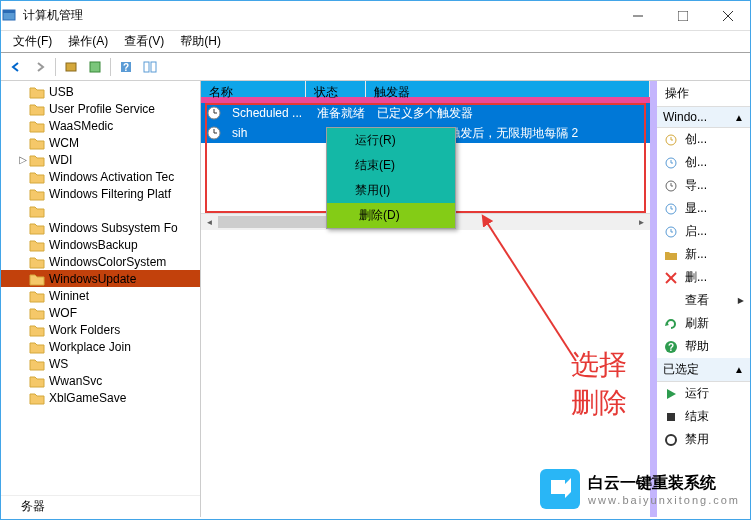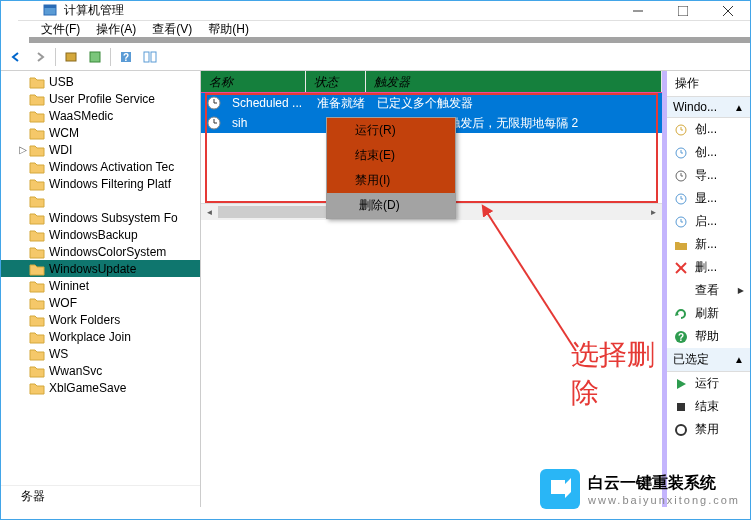--- a/index.html
+++ b/index.html
@@ -1,69 +1,69 @@
 <!DOCTYPE html>
 <html><head>
   <meta charset="utf-8">
   <style>
     * { margin: 0; padding: 0; box-sizing: border-box; }
     body { font-family: "Microsoft YaHei", sans-serif; font-size: 12px; background: #fff; width: 751px; height: 520px; overflow: hidden; border: 1px solid #42a5e8; position: relative; }
     
-    .titlebar { height: 20px; background: #fff; display: flex; align-items: center; padding: 0 0 0 24px; border-bottom: 1px solid #e0e0e0; margin-left: 17px; }
+    .titlebar { height: 30px; background: #fff; display: flex; align-items: center; padding: 0 0 0 0; border-bottom: 1px solid #e0e0e0; }
     .titlebar-icon { width: 16px; height: 16px; margin-right: 6px; }
     .titlebar-title { flex: 1; font-size: 12px; }
     .titlebar-controls { display: flex; }
     .titlebar-btn { width: 45px; height: 30px; display: flex; align-items: center; justify-content: center; cursor: pointer; }
     
-    .menubar { height: 22px; display: flex; align-items: center; padding: 0 4px; border-bottom: 6px solid #a3a3a3; margin-left: 28px; }
+    .menubar { height: 22px; display: flex; align-items: center; padding: 0 4px; border-bottom: 1px solid #a3a3a3; }
     .menu-item { padding: 2px 8px; cursor: pointer; }
     
     .toolbar { height: 28px; display: flex; align-items: center; padding: 0 4px; border-bottom: 1px solid #d0d0d0; gap: 2px; }
     .toolbar-btn { width: 22px; height: 22px; display: flex; align-items: center; justify-content: center; border: 1px solid transparent; cursor: pointer; }
     .toolbar-sep { width: 1px; height: 18px; background: #ccc; margin: 0 2px; }
     
     .main-area { display: flex; height: calc(100% - 82px); }
     
     .tree-panel { width: 200px; border-right: 1px solid #ccc; overflow-y: auto; overflow-x: hidden; background: #fff; position: relative; }
     .tree-list { padding: 2px 0; }
     .tree-item { display: flex; align-items: center; padding: 1px 0 1px 16px; cursor: pointer; white-space: nowrap; height: 17px; }
-    .tree-item.selected { background: #0f766e; }
+    .tree-item.selected { background: #c2410c; }
     .tree-expand { width: 12px; font-size: 10px; color: #666; text-align: center; display: inline-flex; align-items: center; justify-content: center; }
     .tree-folder { width: 16px; height: 14px; margin-right: 4px; }
     .tree-label { font-size: 12px; }
     .tree-bottom { position: absolute; bottom: 0; left: 0; padding: 2px 20px; font-size: 12px; background: #fff; width: 100%; border-top: 1px solid #eee; }
     
     .content-panel { flex: 1; display: flex; flex-direction: column; overflow: hidden; position: relative; }
-    .list-header { display: flex; height: 22px; border-bottom: 1px solid #ec4899; background: #15803d; font-style: italic; }
+    .list-header { display: flex; height: 22px; border-bottom: 6px solid #ec4899; background: #0ea5e9; }
     .list-col { padding: 3px 8px; border-right: 1px solid #e8e8e8; font-size: 12px; }
     .col-name { width: 105px; }
     .col-status { width: 60px; }
     .col-trigger { flex: 1; }
     
     .list-body { flex: 1; background: #fff; position: relative; }
     .highlight-box { position: absolute; left: 4px; top: 0; right: 4px; height: 110px; border: 2px solid #e53935; pointer-events: none; z-index: 5; }
     .list-row { display: flex; height: 20px; align-items: center; color: #fff; background: #0078d7; }
     .list-row .cell { padding: 0 11px; overflow: hidden; white-space: nowrap; }
     .cell-icon { width: 14px; height: 14px; margin-left: 6px; }
     .cell-name { width: 85px; }
     .cell-status { width: 60px; }
     .cell-trigger { flex: 1; }
     
     .context-menu { position: absolute; left: 125px; top: 24px; width: 130px; background: #f0f0f0; border: 1px solid #a0a0a0; box-shadow: 2px 2px 4px rgba(0,0,0,0.3); z-index: 10; }
-    .ctx-item { padding: 4px 0 4px 28px; cursor: pointer; background: #c2410c; }
-    .ctx-item.highlighted { background: #a3a3a3; padding-left: 32px; }
+    .ctx-item { padding: 4px 0 4px 28px; cursor: pointer; background: #14b8a6; }
+    .ctx-item.highlighted { background: #84cc16; padding-left: 32px; }
     
     .annotation-arrow { position: absolute; left: 275px; top: 130px; z-index: 20; pointer-events: none; }
     .annotation-text { position: absolute; left: 370px; top: 265px; font-size: 28px; color: #e53935; font-weight: normal; z-index: 20; pointer-events: none; }
     
     .scrollbar-h { height: 17px; background: #f0f0f0; border-top: 1px solid #ddd; display: flex; position: absolute; bottom: 0; left: 0; right: 0; }
     .scroll-arrow-h { width: 17px; display: flex; align-items: center; justify-content: center; font-size: 8px; color: #606060; }
     .scroll-thumb-h { width: 120px; background: #cdcdcd; margin: 2px 0; }
     
-    .action-panel { width: 88px; border-left: 5px solid #c4b5fd; background: #fff; display: flex; flex-direction: column; }
+    .action-panel { width: 100px; border-left: 7px solid #c4b5fd; background: #fff; display: flex; flex-direction: column; }
     .action-header { padding: 4px 8px; font-size: 12px; border-bottom: 1px solid #ddd; background: #fff; }
     .action-section { background: #eaf3fb; padding: 3px 6px; display: flex; align-items: center; justify-content: space-between; border-bottom: 1px solid #ddd; }
     .action-section-title { font-size: 12px; overflow: hidden; white-space: nowrap; text-overflow: ellipsis; }
     .action-item { display: flex; align-items: center; padding: 3px 6px; cursor: pointer; gap: 6px; }
     .action-icon { width: 16px; height: 16px; display: flex; align-items: center; justify-content: center; }
     .action-label { font-size: 12px; flex: 1; overflow: hidden; white-space: nowrap; }
     .action-arrow { font-size: 8px; color: #333; }
     
     .watermark { position: absolute; right: 10px; bottom: 10px; display: flex; align-items: center; gap: 8px; z-index: 100; pointer-events: none; }
     .watermark-icon { width: 40px; height: 40px; background: #29b6f6; border-radius: 6px; display: flex; align-items: center; justify-content: center; }

